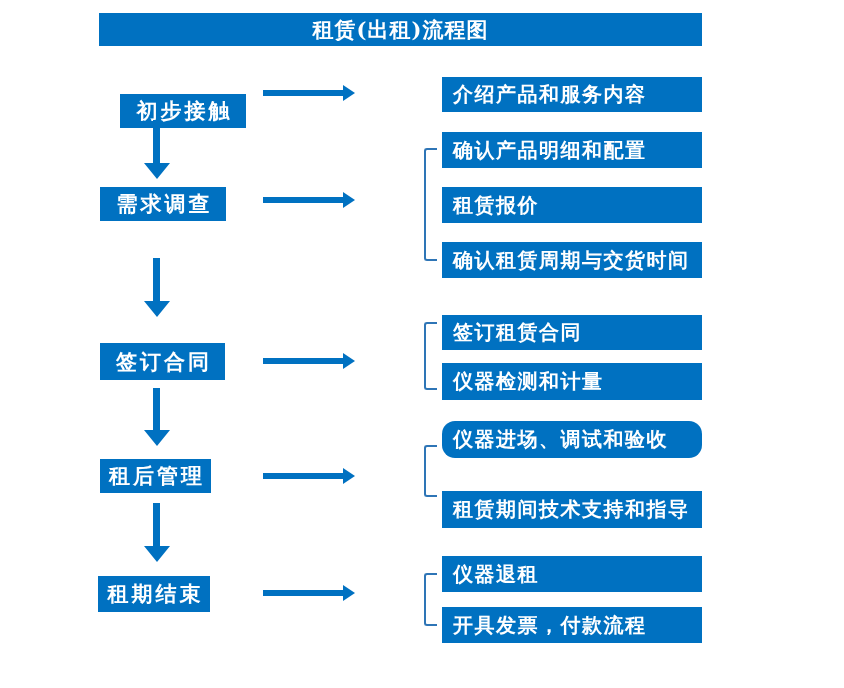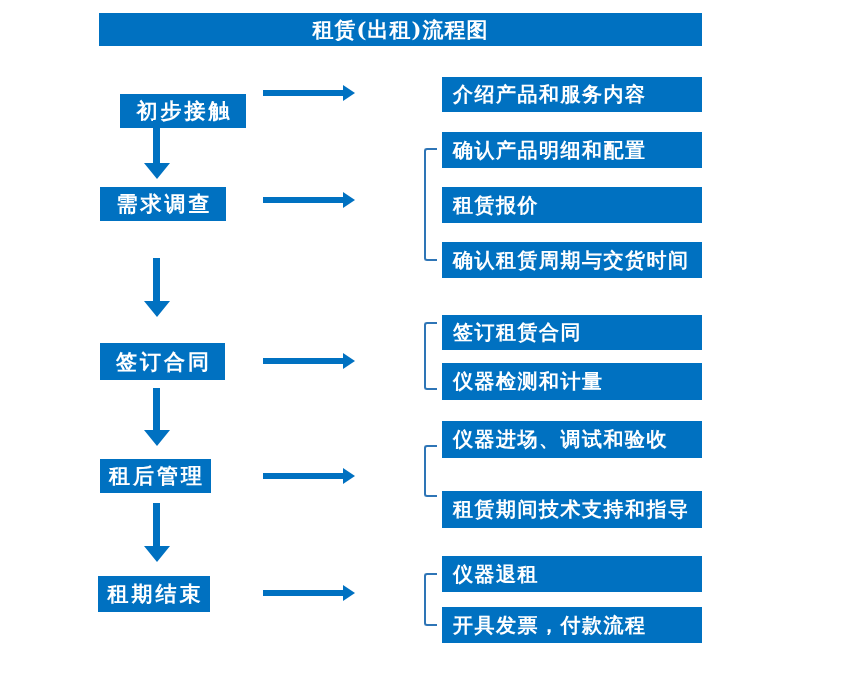--- a/index.html
+++ b/index.html
@@ -139,18 +139,18 @@
   <div class="bracket" style="top:322px; height:68px;"></div>
   <div class="bracket" style="top:445px; height:52px;"></div>
   <div class="bracket" style="top:573px; height:53px;"></div>
 
   <div class="box detail" style="top:77px;  height:35px;">介绍产品和服务内容</div>
   <div class="box detail" style="top:187px; height:36px;">租赁报价</div>
   <div class="box detail" style="top:132px; height:36px;">确认产品明细和配置</div>
   <div class="box detail" style="top:242px; height:36px;">确认租赁周期与交货时间</div>
   <div class="box detail" style="top:315px; height:35px;">签订租赁合同</div>
   <div class="box detail" style="top:363px; height:37px;">仪器检测和计量</div>
-  <div class="box detail" style="top:421px; height:37px;">仪器进场、调试和验收</div>
+  <div class="box detail" style="top:421px; height:37px;border-radius:13px;">仪器进场、调试和验收</div>
   <div class="box detail" style="top:491px; height:37px;">租赁期间技术支持和指导</div>
   <div class="box detail" style="top:556px; height:36px;">仪器退租</div>
   <div class="box detail" style="top:607px; height:36px;">开具发票，付款流程</div>
 
 </div>
 
 </body></html>

